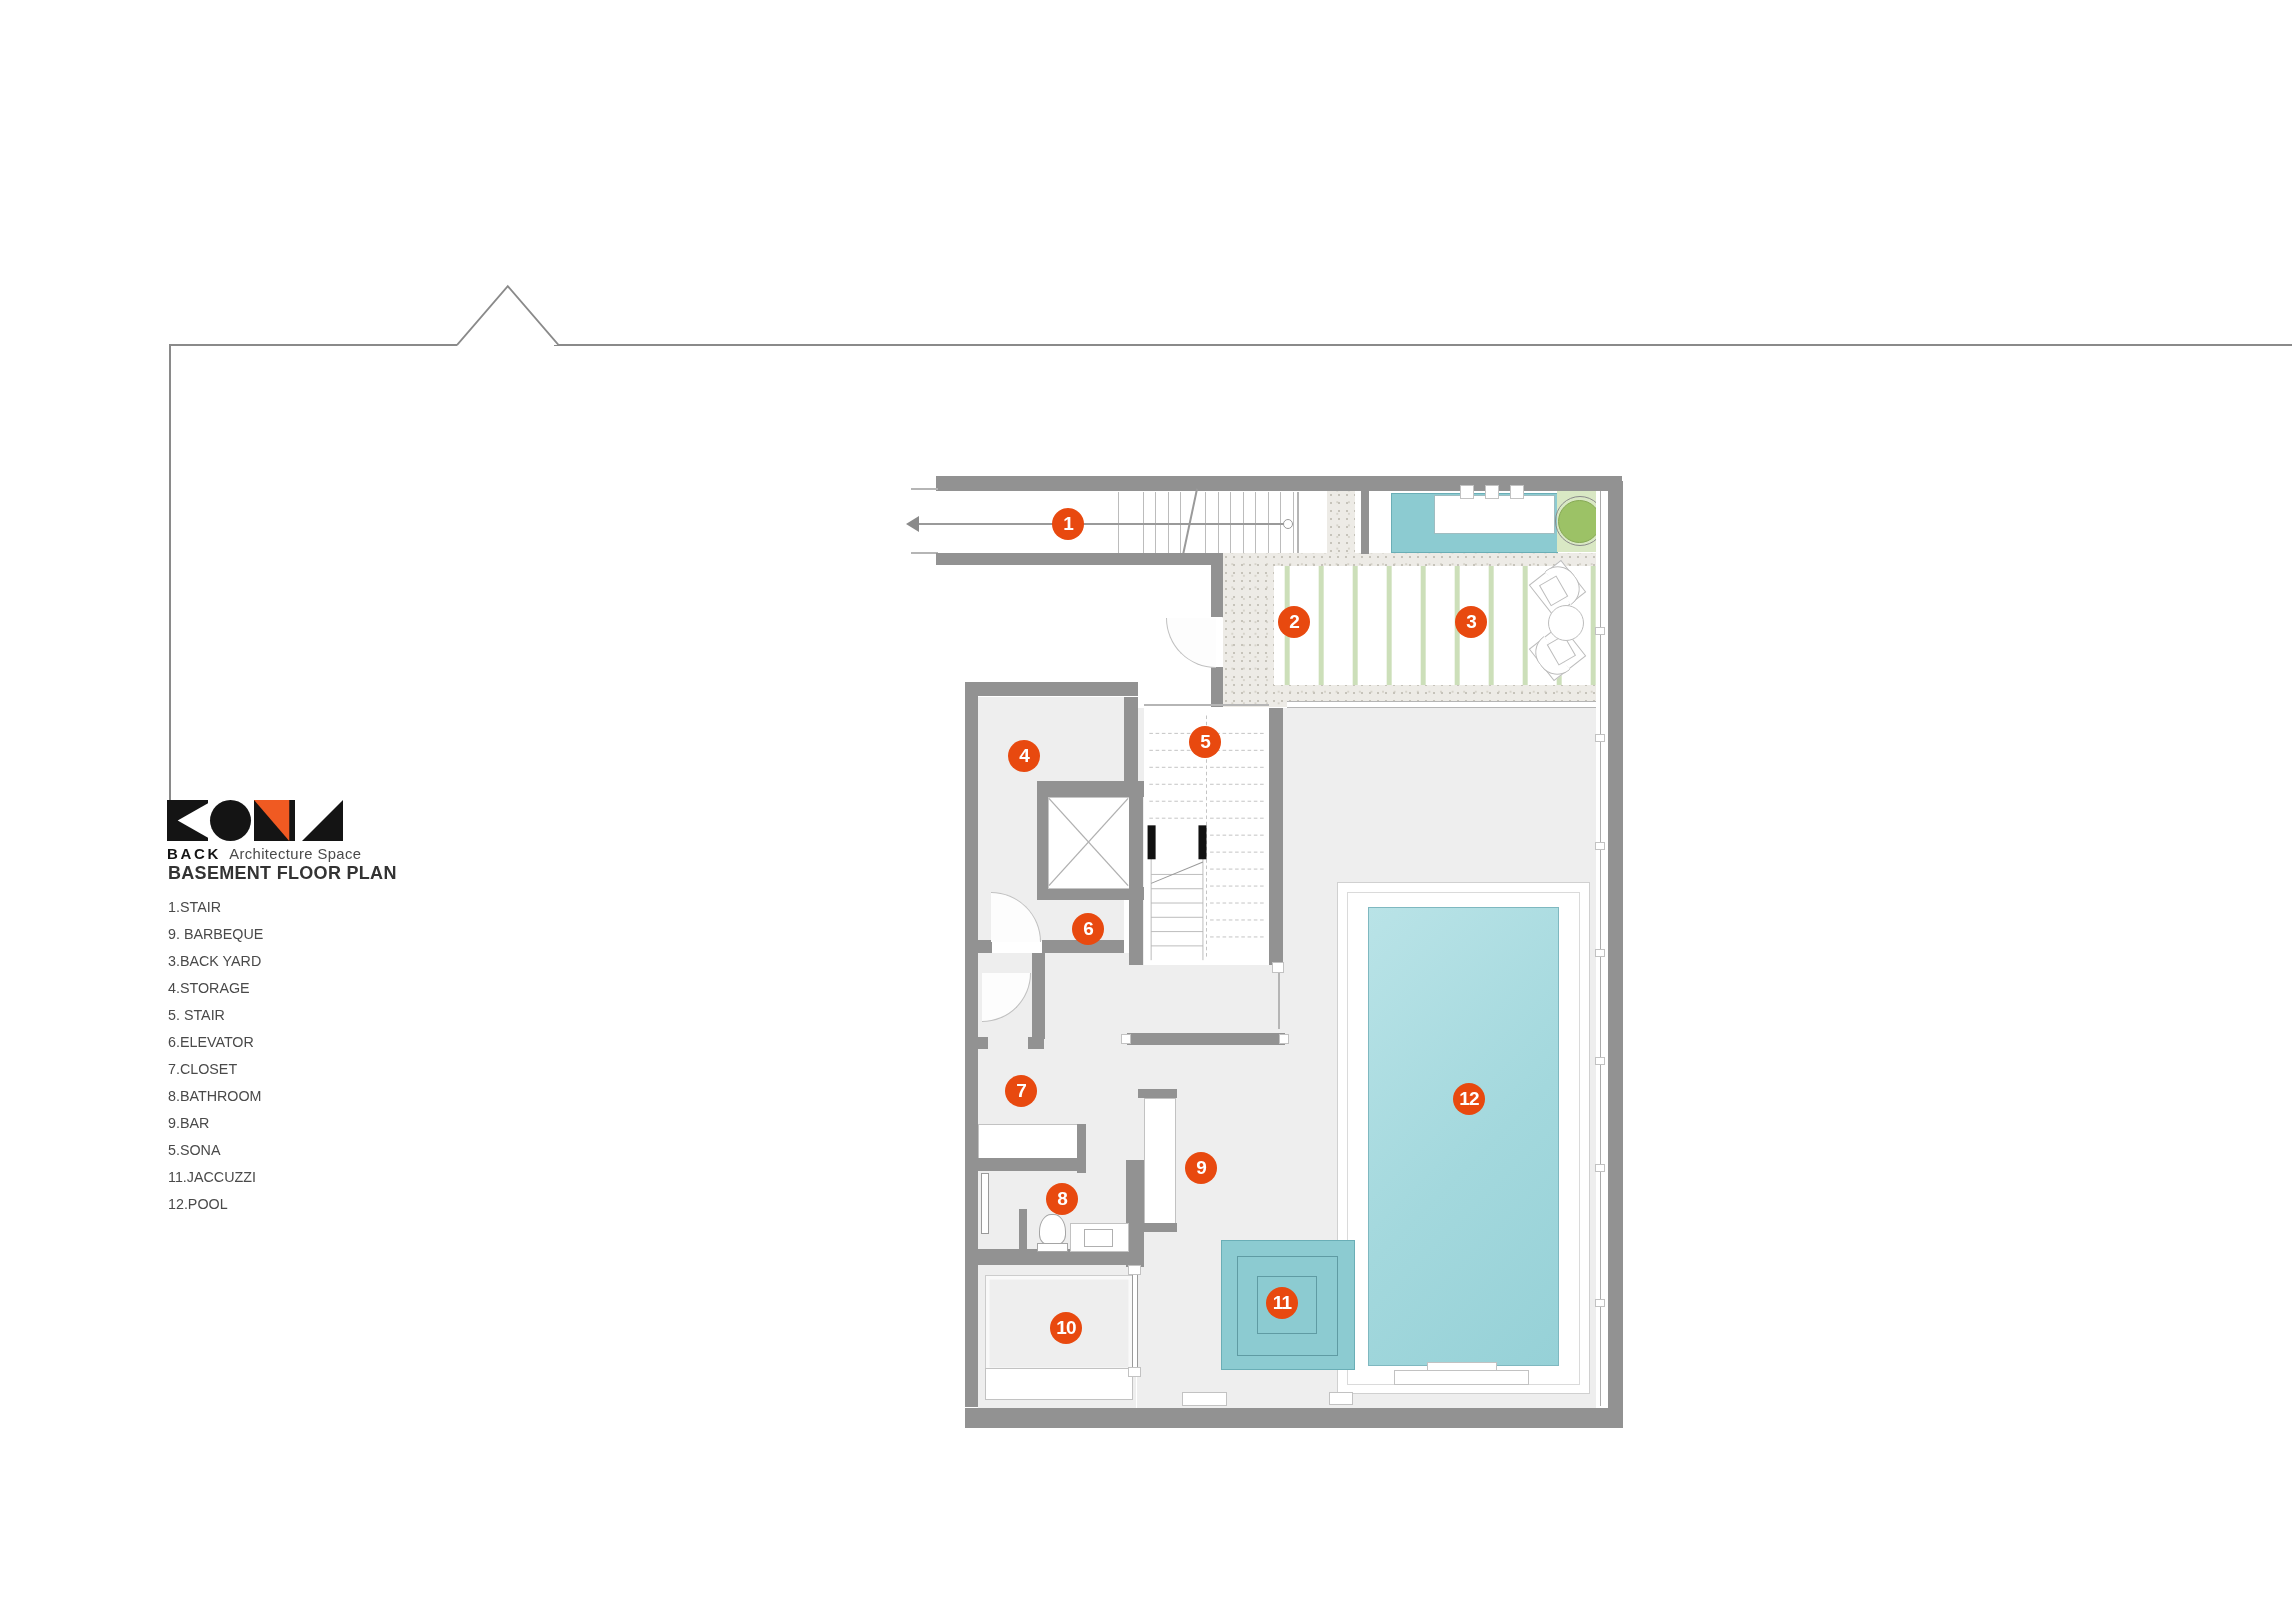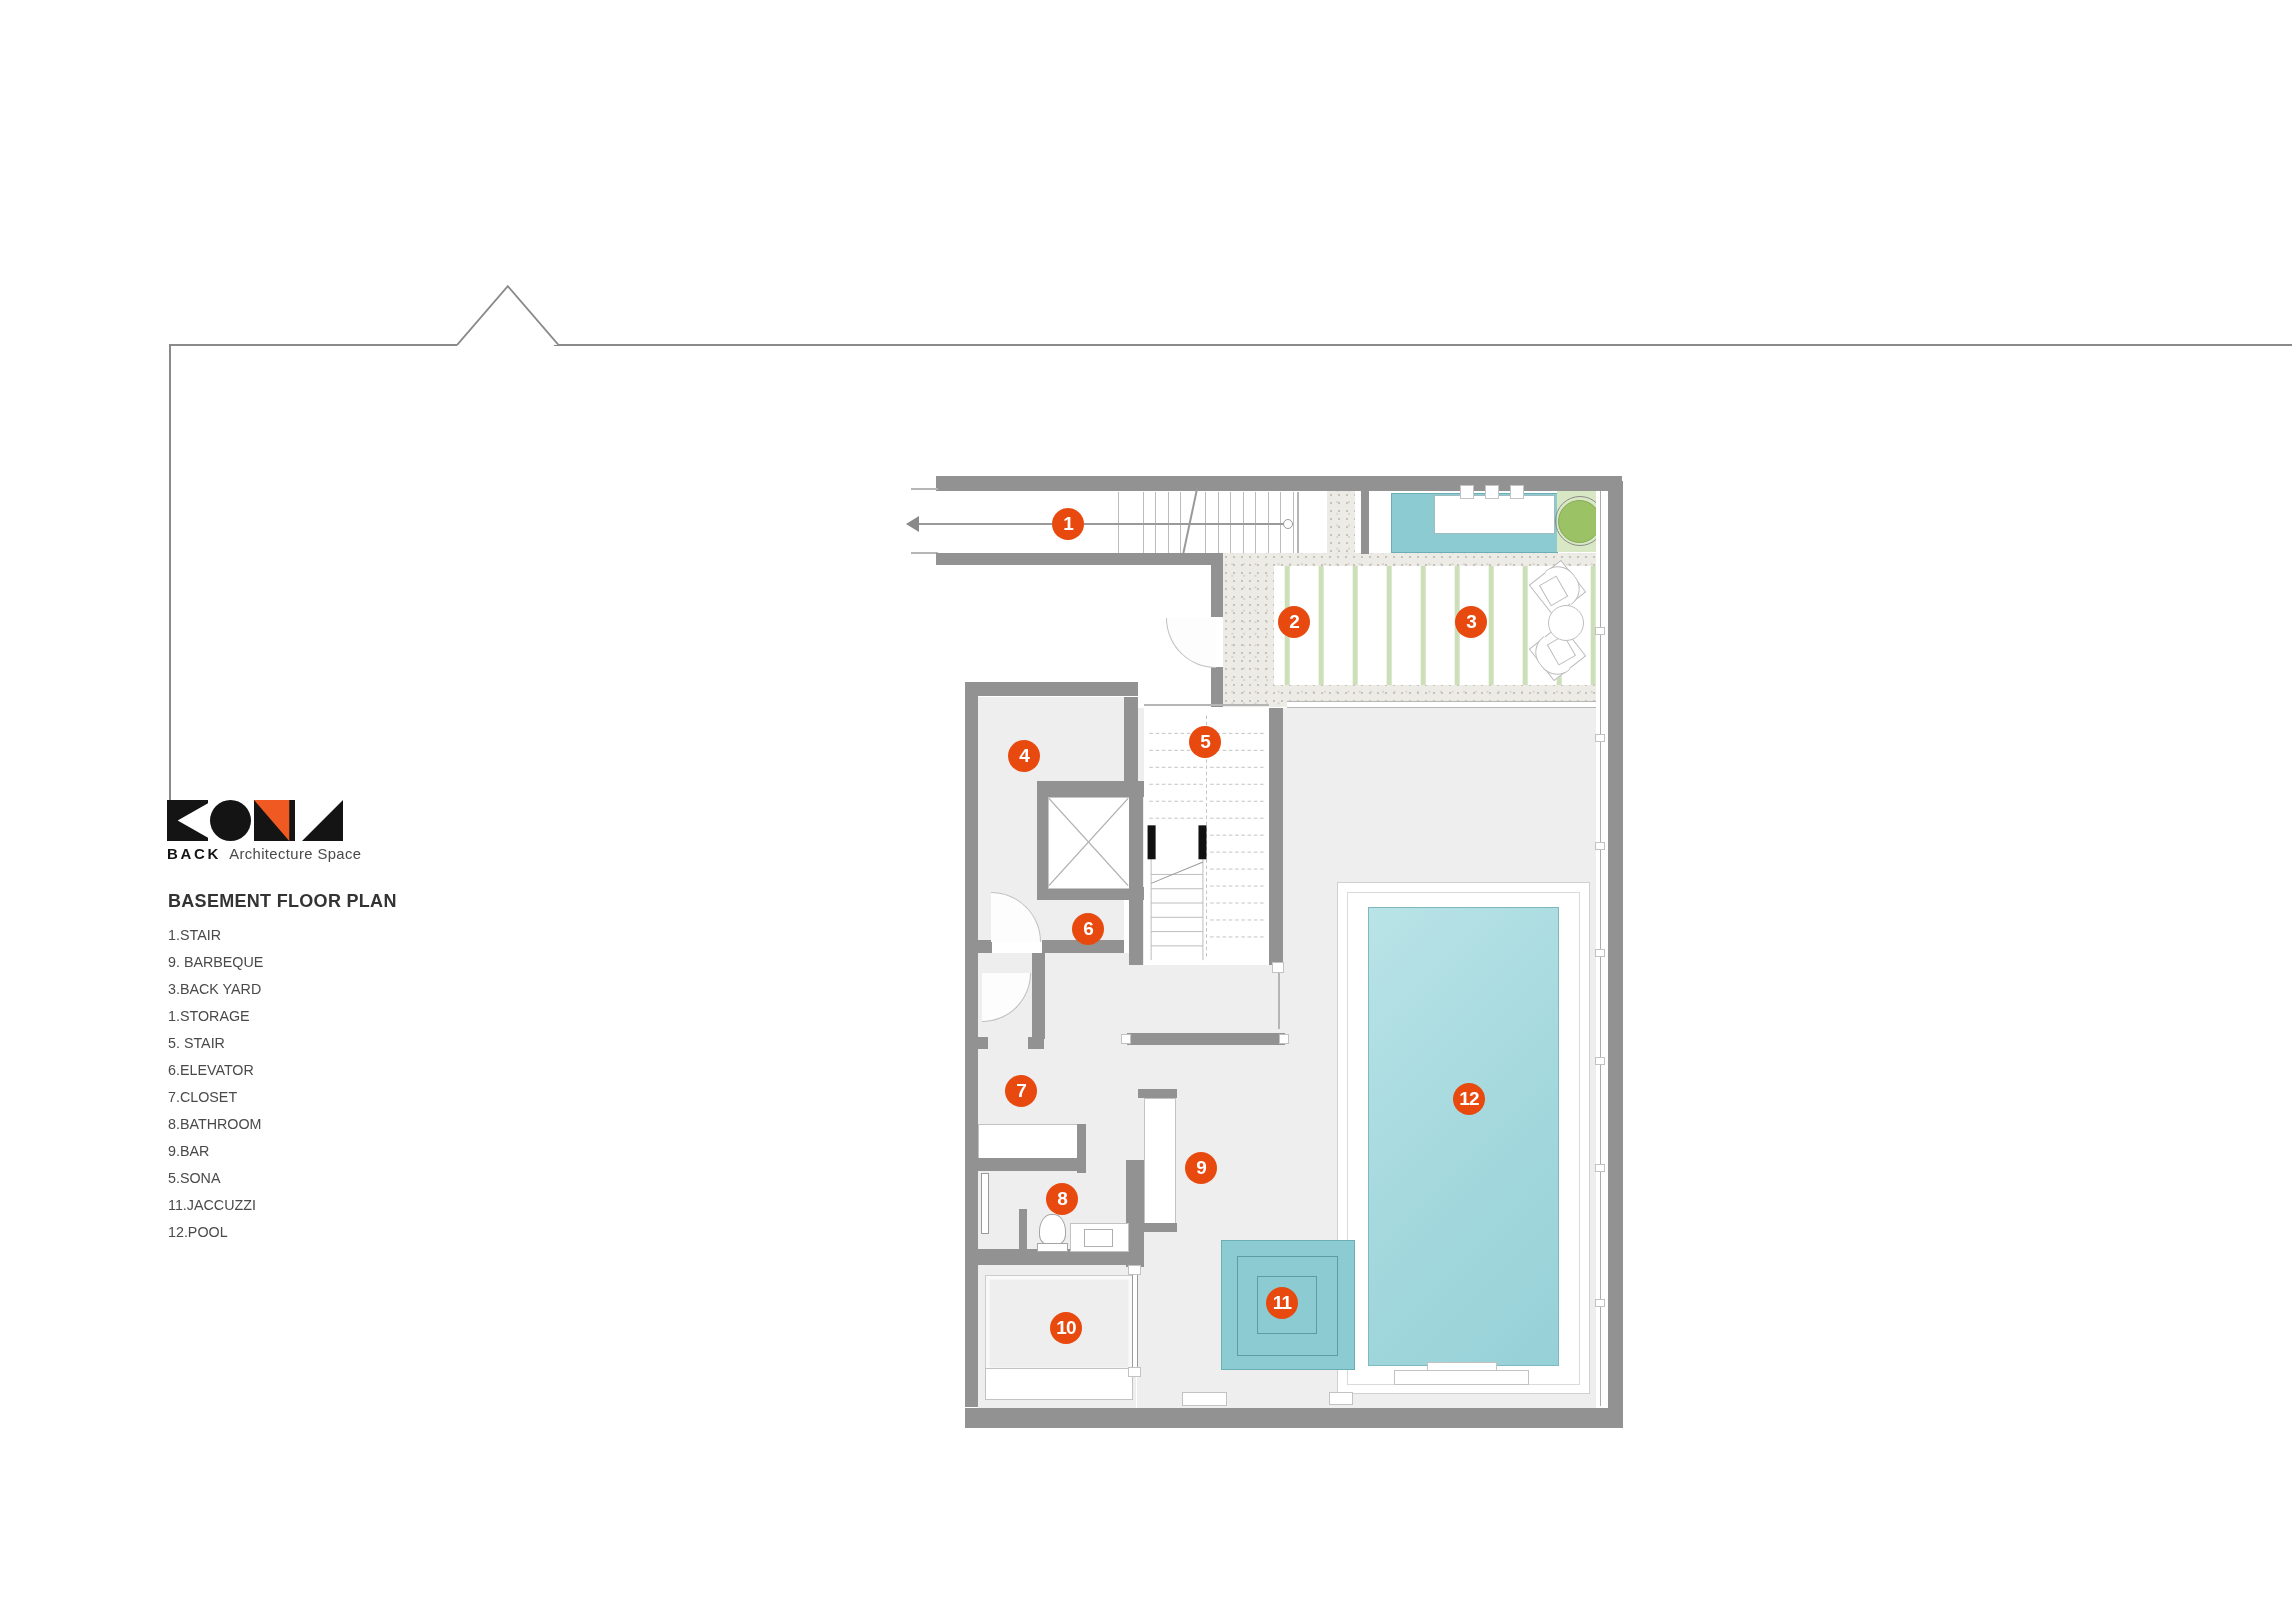--- a/index.html
+++ b/index.html
@@ -51,21 +51,21 @@
     clip-path:polygon(100% 0%,100% 100%,0% 100%);}
   
   .chair{position:absolute;width:39px;height:39px;border:1.3px solid #bdbdbd;background:#fff;}
   .chair .back{position:absolute;right:-1.8px;top:-1.8px;bottom:-1.8px;width:19.7px;
     border:1.3px solid #bdbdbd;border-left:none;border-radius:0 19.7px 19.7px 0;background:#fff;}
   .chair .cushion{position:absolute;left:4.5px;top:7.2px;width:18px;height:21.5px;
     border:1.1px solid #bdbdbd;transform:rotate(8deg);background:#fff;}
   .rtable{position:absolute;width:34px;height:34px;border:1.3px solid #bdbdbd;
     border-radius:50%;background:#fff;}
   
-  .legend{position:absolute;left:168px;top:891px;color:#4a4a4a;}
+  .legend{position:absolute;left:168px;top:863px;color:#4a4a4a;}
   .legend .title{font-size:18px;font-weight:bold;color:#333333;margin-bottom:9.9px;letter-spacing:0.3px;}
   .legend .li{font-size:14.3px;line-height:27px;color:#4a4a4a;}
   .brandline{position:absolute;left:167px;top:845px;font-size:15px;color:#141414;
     display:flex;gap:8px;align-items:baseline;}
   .brandline .nm{font-weight:bold;letter-spacing:2.7px;}
   .brandline .tg{font-weight:normal;color:#4a4a4a;font-size:14.8px;letter-spacing:0.4px;}
   svg{position:absolute;overflow:visible;}
 </style>
 </head>
 <body>
@@ -92,21 +92,21 @@
 <div class="brandline">
   <span class="nm">BACK</span>
   <span class="tg">Architecture Space</span>
 </div>
 
 <div class="legend">
   <div class="title">BASEMENT FLOOR PLAN</div>
   <div class="li">1.STAIR</div>
   <div class="li">9. BARBEQUE</div>
   <div class="li">3.BACK YARD</div>
-  <div class="li">1.STORAGE</div>
+  <div class="li">4.STORAGE</div>
   <div class="li">5. STAIR</div>
   <div class="li">6.ELEVATOR</div>
   <div class="li">7.CLOSET</div>
   <div class="li">8.BATHROOM</div>
   <div class="li">9.BAR</div>
   <div class="li">5.SONA</div>
   <div class="li">11.JACCUZZI</div>
   <div class="li">12.POOL</div>
 </div>
 

